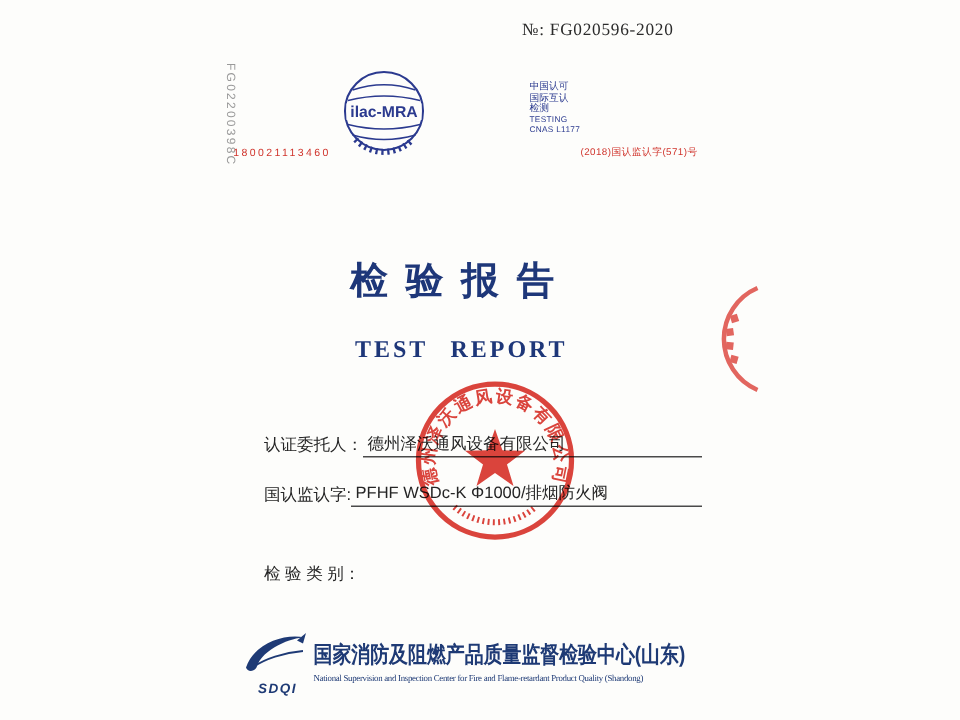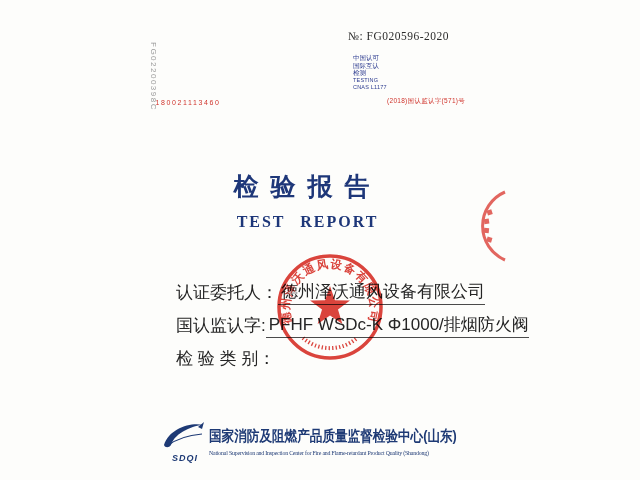--- a/index.html
+++ b/index.html
@@ -11,48 +11,60 @@
   
   .report-no{font-family:"Liberation Serif",serif;font-size:11.5px;color:#2b2b2b;letter-spacing:.5px;white-space:nowrap;}
   .side-code{font-size:8px;color:#9a9a9a;letter-spacing:1.5px;transform:rotate(90deg);transform-origin:0 0;white-space:nowrap;}
   .cma-number{font-size:7px;color:#d0342c;letter-spacing:1.6px;text-align:center;white-space:nowrap;}
   .cnas-lines{width:50px;color:#2b3a8f;line-height:7.5px;}
   .cnas-lines .cn{font-size:6.5px;}
   .cnas-lines .en{font-size:5.5px;letter-spacing:.2px;}
   .cal-caption{font-size:6.5px;color:#d0342c;white-space:nowrap;letter-spacing:.3px;}
   
   .title-cn{font-size:25px;font-weight:bold;color:#1e3779;letter-spacing:12px;text-align:center;white-space:nowrap;}
-  .title-en{font-family:"Liberation Serif",serif;font-size:16px;font-weight:bold;color:#1e3779;letter-spacing:2px;word-spacing:9px;text-align:center;white-space:nowrap;}
+  .title-en{font-family:"Liberation Serif",serif;font-size:16px;font-weight:bold;color:#1e3779;letter-spacing:2px;word-spacing:9px;text-align:center;white-space:nowrap;margin-top:12px;}
   
-  .form-row{position:absolute;left:176px;width:292px;height:17px;display:flex;align-items:flex-end;font-size:17px;color:#252525;}
+  .form-row{position:absolute;left:176px;width:292px;height:17px;display:flex;align-items:flex-end;font-size:11px;color:#252525;}
   .form-label{flex:0 0 auto;white-space:nowrap;padding-bottom:1px;}
   .form-value{flex:1 1 auto;white-space:nowrap;border-bottom:1px solid #4a4a4a;padding:0 0 1px 3px;}
   
   .stamp{mix-blend-mode:multiply;opacity:.92;}
   
   .org-cn{font-size:15px;font-weight:bold;color:#1e3a75;white-space:nowrap;transform:scaleX(.84);transform-origin:0 0;}
   .org-en{font-family:"Liberation Serif",serif;font-size:6px;color:#1e3a75;white-space:nowrap;letter-spacing:-.2px;transform:scaleX(.98);transform-origin:0 0;}
   .sdqi-label{font-size:9px;font-weight:bold;font-style:italic;color:#1e3a75;letter-spacing:1px;text-align:center;}
 </style>
 </head>
 <body>
 
 <div id="page">
 
-  <div class="abs report-no" style="left:348px;top:14px;margin-top:16px;">
+  <div class="abs report-no" style="left:348px;top:14px;">
     <span>№:</span>
     <span>FG020596-2020</span>
   </div>
 
   <div class="abs" style="left:158px;top:42px;">
     <div class="side-code">FG02200398C</div>
   </div>
 
   <div class="abs cma-number" style="left:154px;top:99px;width:68px;">180021113460</div>
 
+  <div class="abs" style="left:228px;top:45px;">
+    <svg width="56" height="60" viewBox="0 0 56 60">
+      <circle cx="28" cy="29" r="26" fill="none" stroke="#2b3a8f" stroke-width="1.4"></circle>
+      <path d="M7 15 Q28 8 49 15" fill="none" stroke="#2b3a8f" stroke-width="1"></path>
+      <path d="M4 22 Q28 16 52 22" fill="none" stroke="#2b3a8f" stroke-width="1"></path>
+      <path d="M4 38 Q28 44 52 38" fill="none" stroke="#2b3a8f" stroke-width="1"></path>
+      <path d="M7 45 Q28 51 49 45" fill="none" stroke="#2b3a8f" stroke-width="1"></path>
+      <path d="M9 48 A26 26 0 0 0 47 48" fill="none" stroke="#2b3a8f" stroke-width="4" stroke-dasharray="1.5 2.4"></path>
+      <rect x="3" y="24" width="50" height="11" fill="#fdfdfb"></rect>
+      <text x="28" y="33" text-anchor="middle" font-size="10.5" font-weight="bold" fill="#2b3a8f" font-family="Liberation Sans, sans-serif">ilac-MRA</text>
+    </svg>
+  </div>
 
 
   <div class="abs cnas-lines" style="left:353px;top:54px;">
     <div class="cn">中国认可</div>
     <div class="cn">国际互认</div>
     <div class="cn">检测</div>
     <div class="en">TESTING</div>
     <div class="en">CNAS L1177</div>
   </div>
 
@@ -72,21 +84,21 @@
   <div class="abs title-en" style="left:150px;top:213px;width:315px;">TEST REPORT</div>
 
   <div class="form-row" style="top:288px;">
     <span class="form-label">认证委托人：</span>
     <span class="form-value">德州泽沃通风设备有限公司</span>
   </div>
   <div class="form-row" style="top:321px;">
     <span class="form-label">国认监认字:</span>
     <span class="form-value">PFHF WSDc-K Φ1000/排烟防火阀</span>
   </div>
-  <div class="form-row" style="top:354px;gap:10px;">
+  <div class="form-row" style="top:374px;gap:10px;">
     <span class="form-label">检 验 类 别：</span>
   </div>
 
   <div class="abs stamp" style="left:268px;top:245px;">
     <svg width="124" height="124" viewBox="-62 -62 124 124">
       <circle cx="0" cy="0" r="51" fill="none" stroke="#d9342c" stroke-width="3.5"></circle>
       <path id="sealArc" d="M -38.5 14 A 40.5 40.5 0 1 1 38.5 14" fill="none"></path>
       <text font-size="11.5" font-weight="bold" fill="#d9342c" letter-spacing="1.5" font-family="Liberation Sans, sans-serif">
         <textPath href="#sealArc" startOffset="50%" text-anchor="middle">德州泽沃通风设备有限公司</textPath>
       </text>

